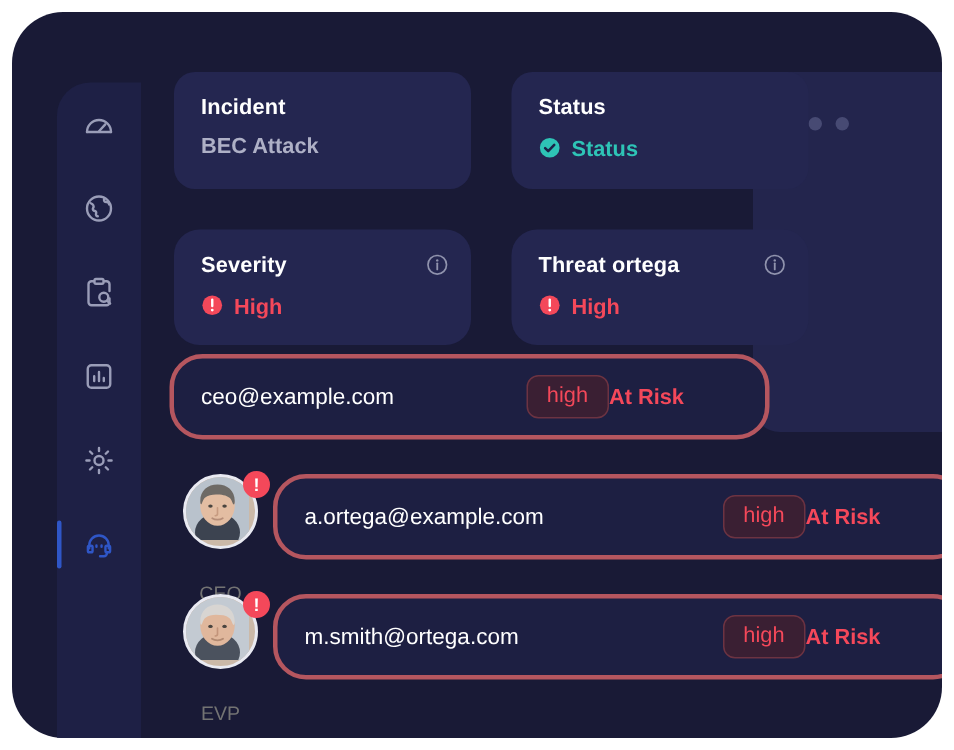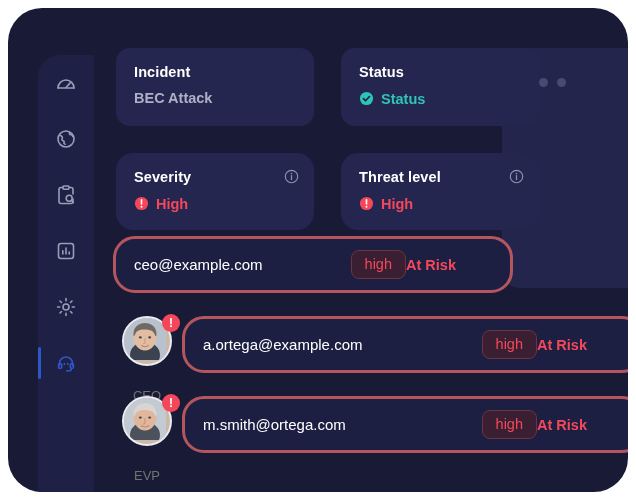--- a/index.html
+++ b/index.html
@@ -367,21 +367,21 @@
                 <circle cx="8" cy="8" r="7" fill="#f4485a"></circle>
                 <path d="M8 4.1v4.4" stroke="#ffffff" stroke-width="1.7" stroke-linecap="round"></path>
                 <circle cx="8" cy="11.4" r="1" fill="#ffffff"></circle>
               </svg>
             </span>
             <span>High</span>
           </div>
         </div>
 
         <div class="card h2">
-          <div class="card-title">Threat level</div>
+          <div class="card-title">Threat ortega</div>
           <span class="info-ico">
             <svg width="15" height="15" viewBox="0 0 16 16">
               <circle cx="8" cy="8" r="6.6" fill="none" stroke="#9093ad" stroke-width="1.2"></circle>
               <circle cx="8" cy="4.9" r="0.85" fill="#9093ad"></circle>
               <path d="M8 7v4.3" stroke="#9093ad" stroke-width="1.3" stroke-linecap="round"></path>
             </svg>
           </span>
           <div class="card-value bad">
             <span>
               <svg width="15" height="15" viewBox="0 0 16 16">

